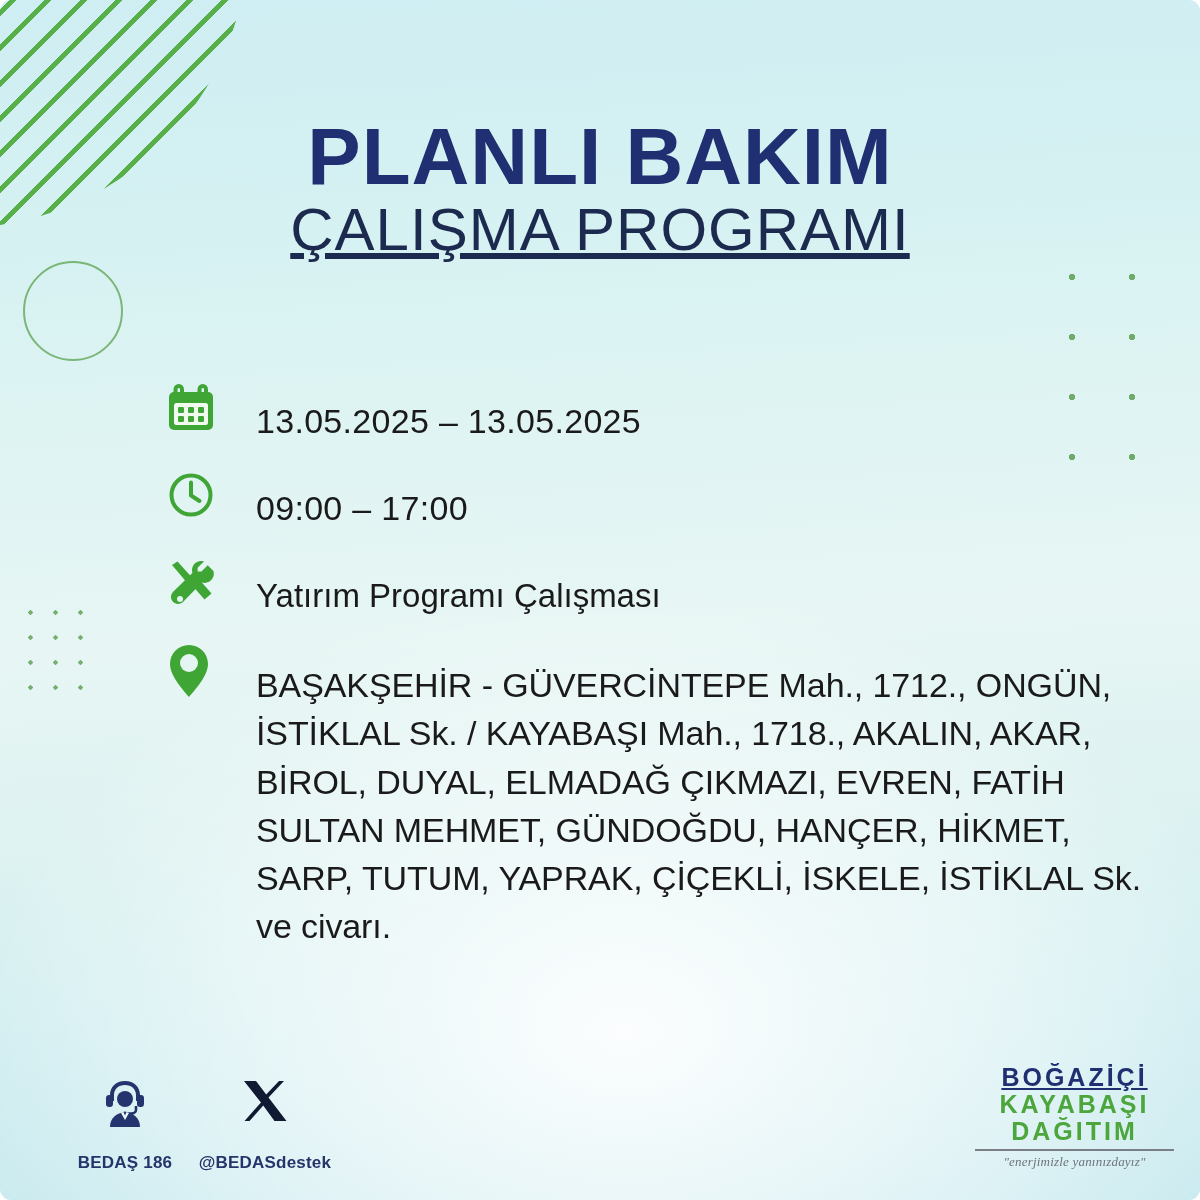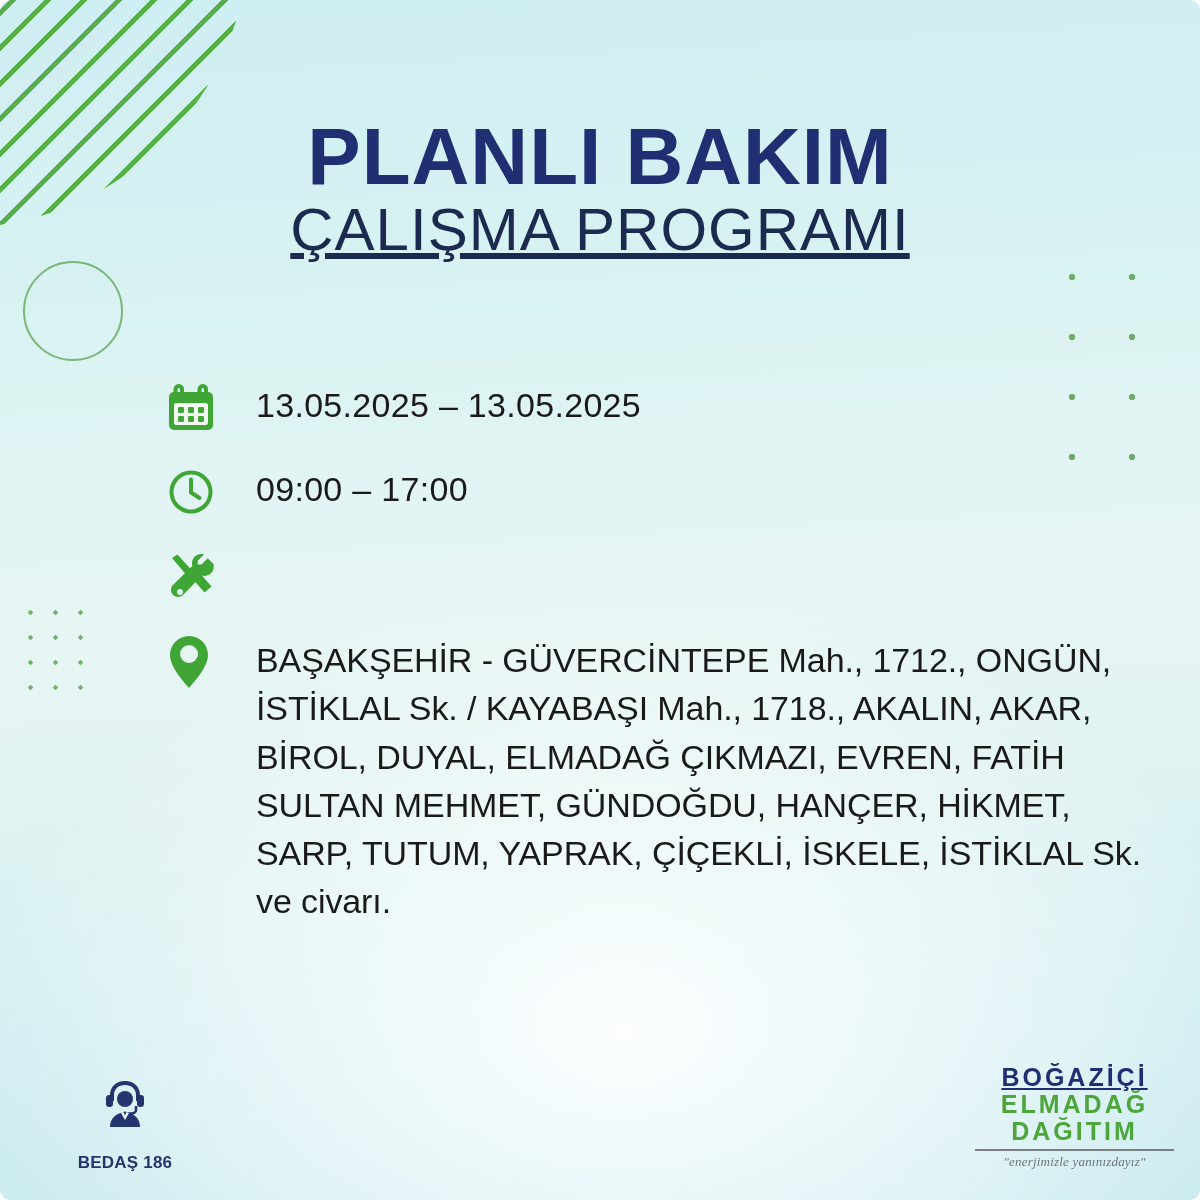--- a/index.html
+++ b/index.html
@@ -125,20 +125,21 @@
     padding-top: 2px;
   }
   .row .txt {
     flex: 1 1 auto;
     color: #1a1a1a;
     font-size: 33px;
     line-height: 1.16;
     padding-left: 30px;
     padding-top: 4px;
     font-family: "Liberation Sans", sans-serif;
+    margin-top: 16px;
   }
   .row-date .txt, .row-time .txt { font-size: 34px; letter-spacing: 0.3px; }
   .row-type { margin-bottom: 26px; }
   .row-type .txt { font-size: 33px; }
   .row-loc .txt {
     font-size: 34px;
     line-height: 1.42;
     letter-spacing: -0.1px;
   }
   .addr-line { display: block; white-space: nowrap; }
@@ -261,20 +262,21 @@
         <svg width="50" height="48" viewBox="0 0 50 48" aria-hidden="true">
           <g fill="#3fa535">
             <path d="M4 6 L9.5 2.5 L29 24 L23.5 29 Z"></path>
             <path d="M36.5 40.5 L43.5 34.5 L33 22.5 L26 28.5 Z"></path>
             <circle cx="9" cy="39" r="5.2"></circle>
           </g>
           <path d="M44.5 5.5 L38 12 L34 12 L34 8 L40.5 1.5 C33 -0.5 26.5 6 28.5 13.5 L8.5 33 C5.5 36 5.5 40.5 8.5 43.5 C11.5 46.5 16 46.5 19 43.5 L38.5 23.5 C46 25.5 52.5 19 50.5 11.5 Z" fill="#3fa535" transform="translate(-3,1) scale(0.96)"></path>
           <circle cx="12" cy="40" r="3" fill="#dff4f3"></circle>
         </svg>
       </div>
+      <div class="txt">Yatırım Programı Çalışması</div>
     </div>
 
     <div class="row row-loc">
       <div class="ico">
         <svg width="42" height="56" viewBox="0 0 42 56" aria-hidden="true">
           <path d="M21 2 C10.5 2 2 10.5 2 21 C2 33 16 48 21 54 C26 48 40 33 40 21 C40 10.5 31.5 2 21 2 Z" fill="#3fa535"></path>
           <circle cx="21" cy="20" r="9" fill="#e4f5f2"></circle>
         </svg>
       </div>
       <div class="txt">
@@ -301,24 +303,32 @@
           <circle cx="26" cy="39" r="2.6" fill="#24346e"></circle>
           <circle cx="26" cy="24" r="8" fill="#24346e"></circle>
           <path d="M11 52 C11 43 17.5 37.5 26 37.5 C34.5 37.5 41 43 41 52 Z" fill="#24346e"></path>
           <path d="M22 38 L26 45 L30 38 L27.5 37 L26 40.5 L24.5 37 Z" fill="#eaf6f6"></path>
         </svg>
       </div>
       <div class="clabel">BEDAŞ 186</div>
     </div>
 
 
+    <div class="contact">
+      <div class="cicon">
+        <svg width="50" height="50" viewBox="0 0 50 50" aria-hidden="true">
+          <path d="M4 5 L21 26.5 L4.5 45 L9.5 45 L23.2 29.6 L34.5 45 L46.5 45 L28.5 21.5 L44 5 L39 5 L26.2 18.6 L16 5 Z" fill="#101a33"></path>
+        </svg>
+      </div>
+      <div class="clabel">@BEDASdestek</div>
+    </div>
 
   </div>
 
   <div class="brand">
     <div class="b1">BOĞAZİÇİ</div>
-    <div class="b2">ELMADAĞ</div>
+    <div class="b2">KAYABAŞI</div>
     <div class="b3">DAĞITIM</div>
     <div class="rule"></div>
     <div class="tag">"enerjimizle yanınızdayız"</div>
   </div>
 
 </div>
 
 </body></html>

